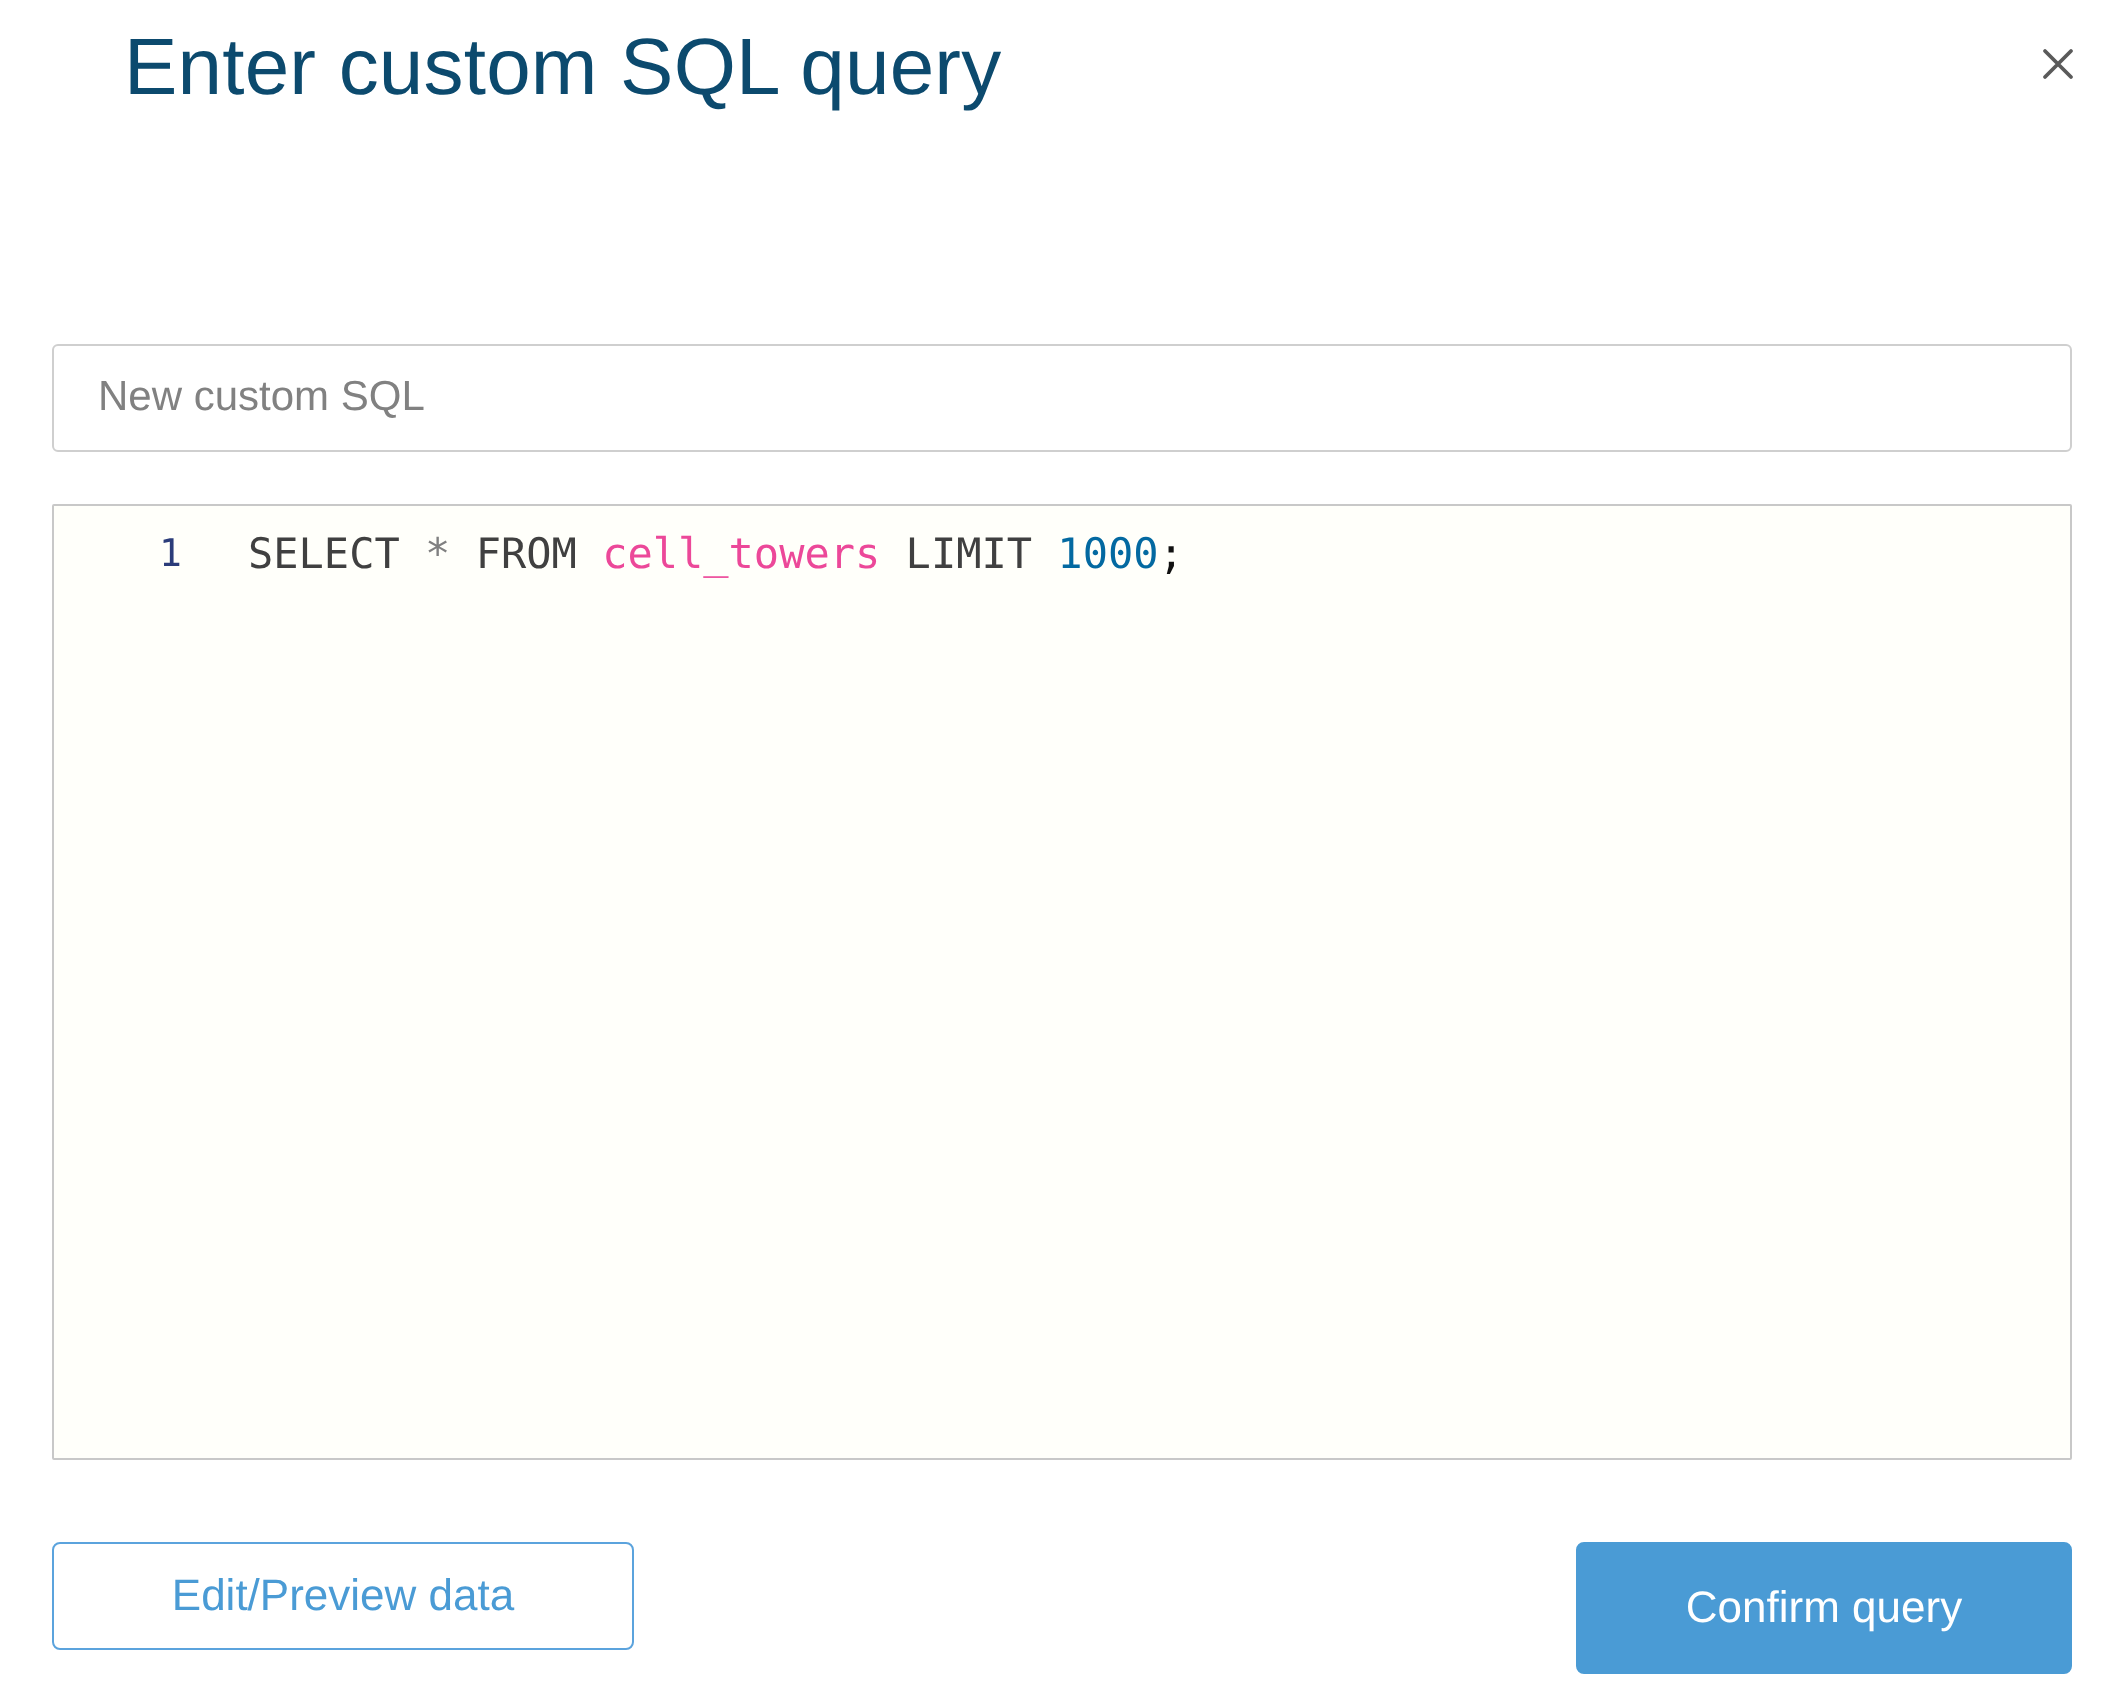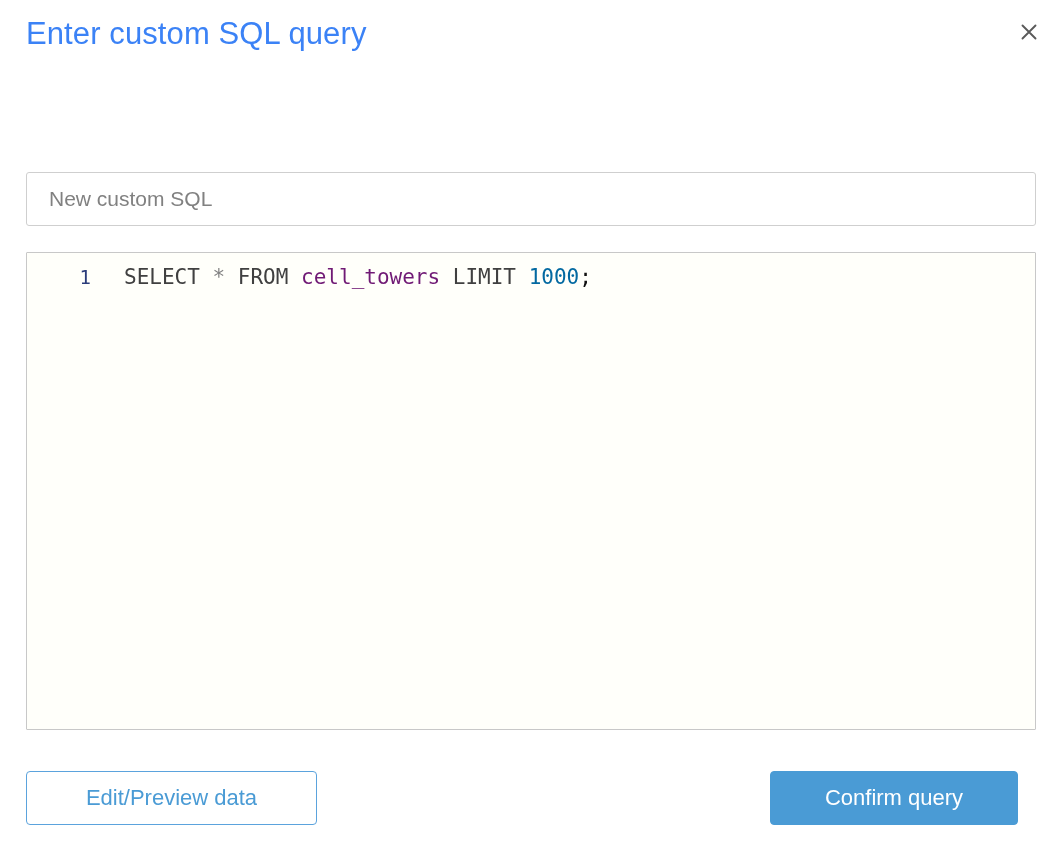--- a/index.html
+++ b/index.html
@@ -26,26 +26,27 @@
 
   
   .dialog-header {
     position: absolute;
     left: 26px;
     top: 12px;
     right: 26px;
     height: 48px;
   }
   .dialog-title {
-    font-size: 31px;
+    font-size: 40px;
     font-weight: 400;
-    color: #3b82f6;
+    color: #0c4a6e;
     line-height: 44px;
     letter-spacing: 0.1px;
     white-space: nowrap;
+    margin-left: 36px;
   }
   .close-button {
     position: absolute;
     top: 14px;
     right: 14px;
     width: 36px;
     height: 36px;
     display: flex;
     align-items: center;
     justify-content: center;
@@ -125,21 +126,21 @@
   }
   .code-content {
     font-family: "DejaVu Sans Mono", monospace;
     font-size: 21px;
     line-height: 24px;
     white-space: pre;
     padding-left: 25px;
   }
   .tok-keyword { color: #404040; text-align: center; }
   .tok-operator { color: #808080; }
-  .tok-ident { color: #701a75; }
+  .tok-ident { color: #ec4899; }
   .tok-number { color: #0369a1; }
   .tok-punct { color: #111111; }
 
   
   .btn-secondary {
     position: absolute;
     left: 26px;
     top: 771px;
     width: 291px;
     height: 54px;
@@ -148,24 +149,24 @@
     border: 1px solid #5ba3dd;
     border-radius: 4px;
     color: #4a9bd5;
     font-family: "Liberation Sans", sans-serif;
     font-size: 22px;
     cursor: pointer;
     padding: 12px;
   }
   .btn-primary {
     position: absolute;
-    left: 770px;
+    left: 788px;
     top: 771px;
     width: 248px;
-    height: 54px;
+    height: 66px;
     box-sizing: border-box;
     background: #4a9bd5;
     border: 1px solid #4a9bd5;
     border-radius: 4px;
     color: #ffffff;
     font-family: "Liberation Sans", sans-serif;
     font-size: 22px;
     cursor: pointer;
     padding: 0;
   }

